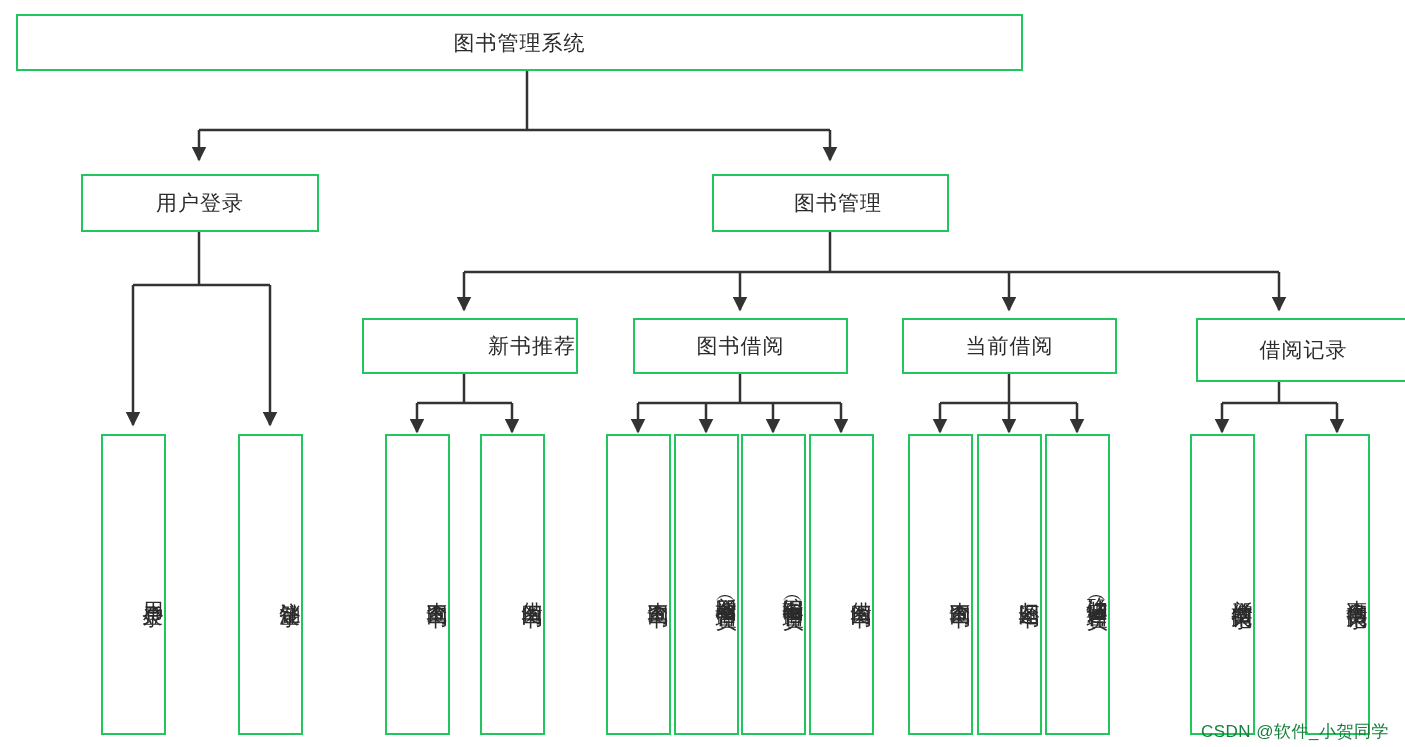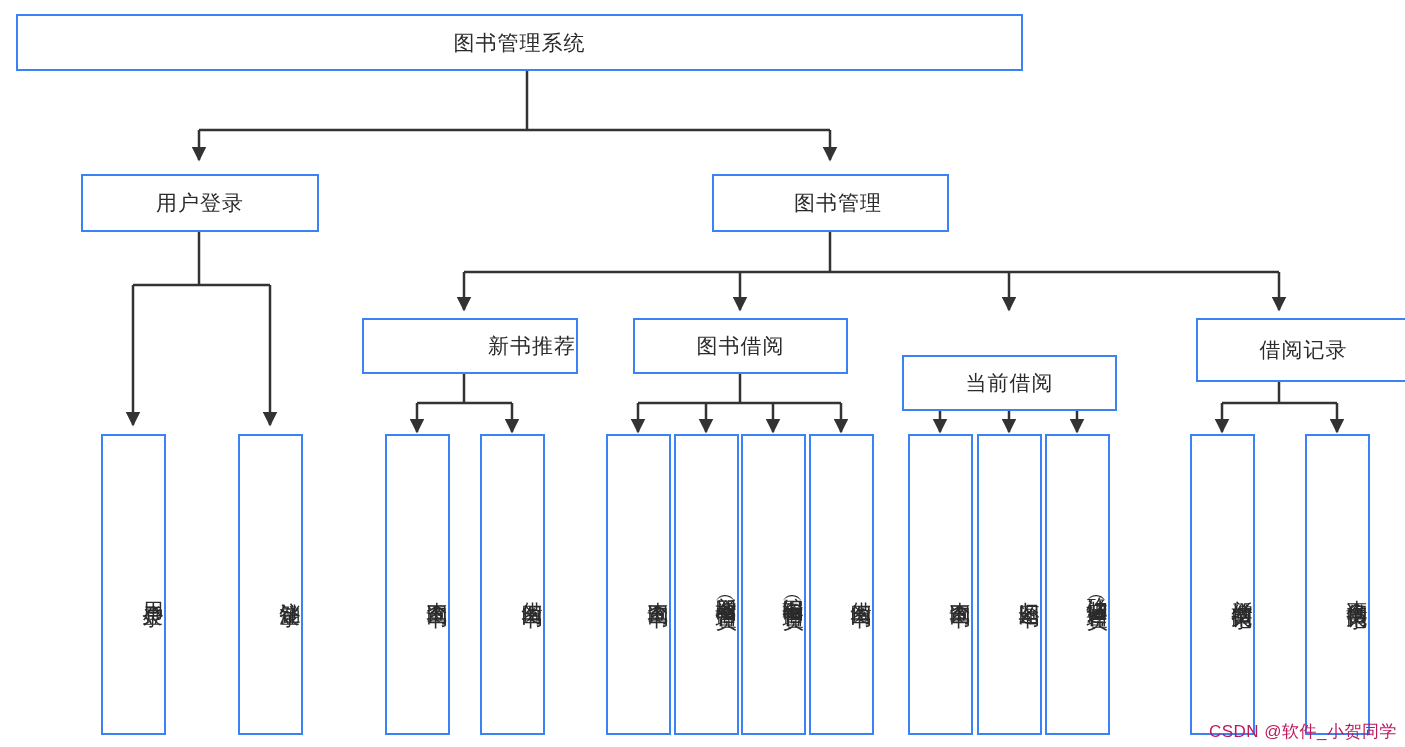--- a/index.html
+++ b/index.html
@@ -22,21 +22,21 @@
     left: 0;
     top: 0;
     width: 1405px;
     height: 747px;
     pointer-events: none;
   }
   .node {
     position: absolute;
     box-sizing: border-box;
     background: #ffffff;
-    border: 2px solid #3b82f6;
+    border: 2px solid #22c55e;
     display: flex;
     align-items: center;
     justify-content: center;
     color: #2b2b2b;
   }
   .node-h {
     font-size: 21px;
     line-height: 1.2;
     letter-spacing: 1px;
     white-space: nowrap;
@@ -51,24 +51,24 @@
     padding-top: 8px;
     line-height: 1.05;
   }
   .node-v .vtext {
     writing-mode: vertical-rl;
     text-orientation: upright;
     display: block;
   }
   .watermark {
     position: absolute;
-    right: 8px;
+    right: 16px;
     bottom: 4px;
     font-size: 17px;
-    color: #be185d;
+    color: #15803d;
     white-space: nowrap;
     letter-spacing: 0.5px;
   }
 </style>
 </head>
 <body>
 
 <div id="canvas">
 
   <svg class="edges" viewBox="0 0 1405 747">
@@ -131,21 +131,21 @@
   <div class="node node-h" style="left:712px; top:174px; width:237px; height:58px;padding-left:15px;">
     <span>图书管理</span>
   </div>
 
   <div class="node node-h" style="left:362px; top:318px; width:216px; height:56px;justify-content:flex-end;">
     <span>新书推荐</span>
   </div>
   <div class="node node-h" style="left:633px; top:318px; width:215px; height:56px;text-align:right;">
     <span>图书借阅</span>
   </div>
-  <div class="node node-h" style="left:902px; top:318px; width:215px; height:56px;margin-top:37px;">
+  <div class="node node-h" style="left:902px; top:318px; width:215px; height:56px;">
     <span>当前借阅</span>
   </div>
   <div class="node node-h" style="left:1196px; top:318px; width:215px; height:64px;">
     <span>借阅记录</span>
   </div>
 
   <div class="node node-v" style="left:101px; top:434px; width:65px; height:301px;">
     <span class="vtext">用户登录</span>
   </div>
   <div class="node node-v" style="left:238px; top:434px; width:65px; height:301px;">

